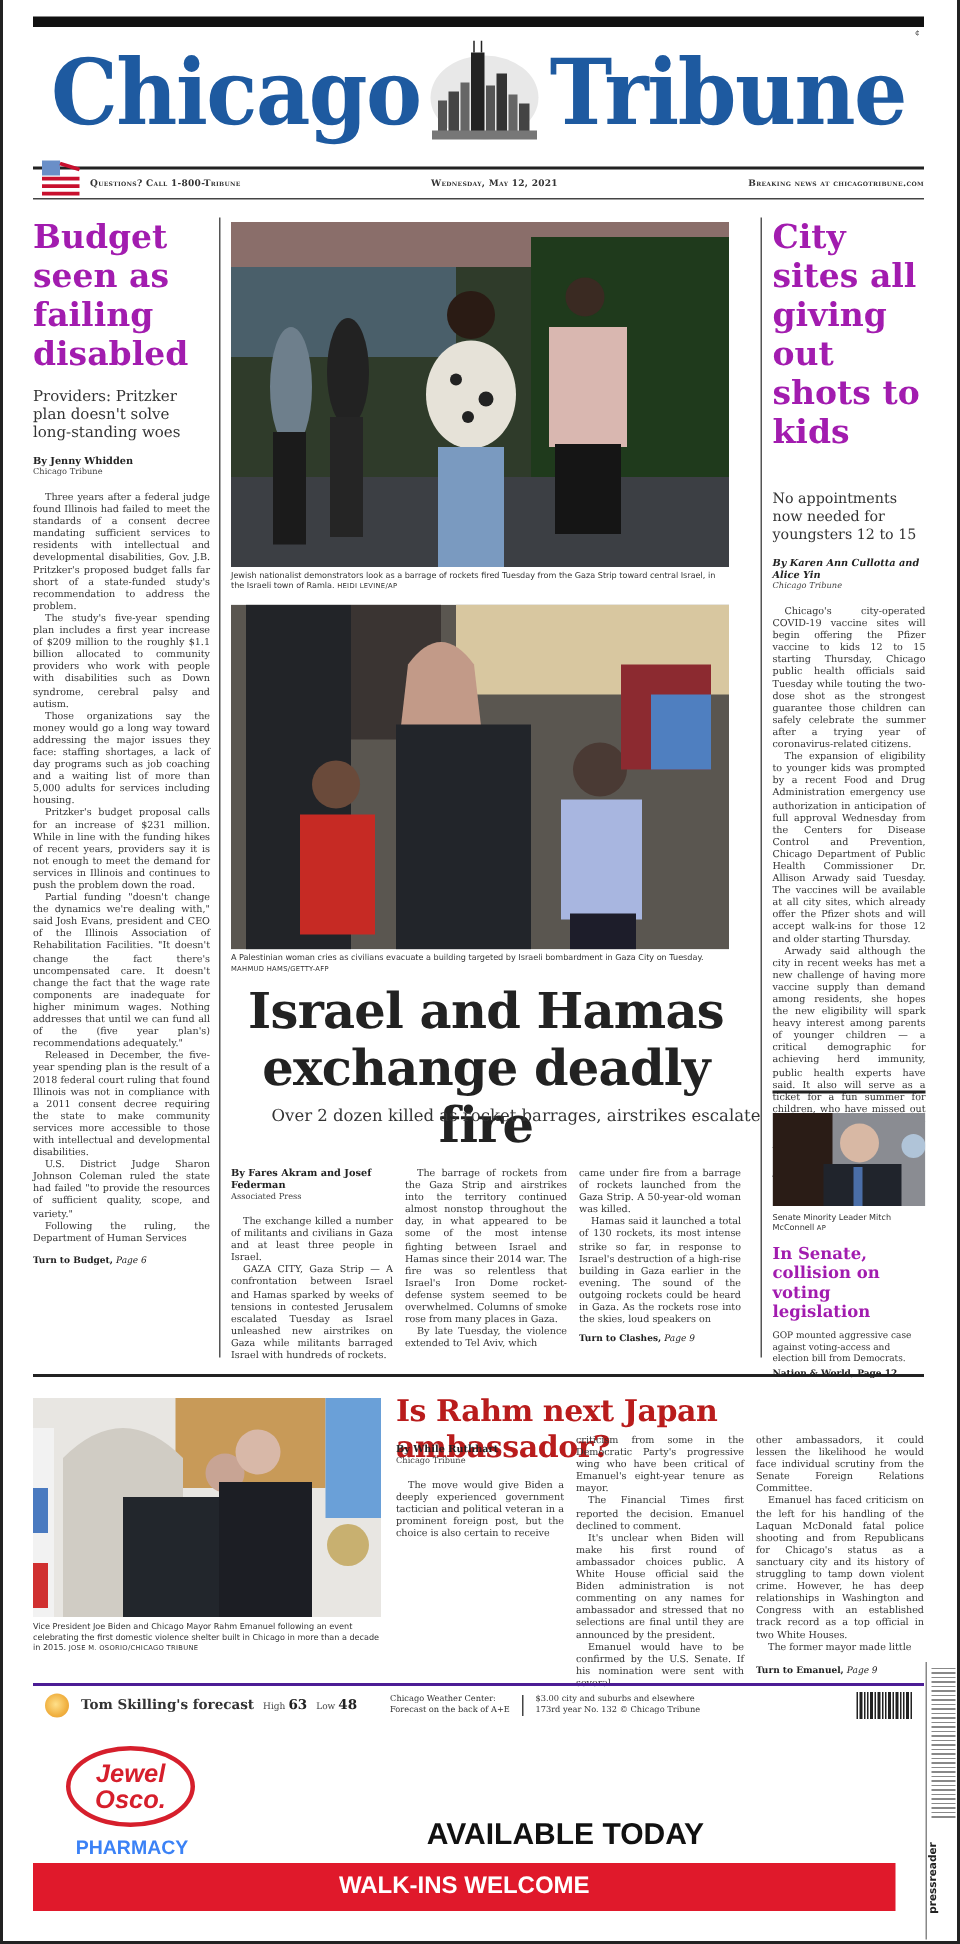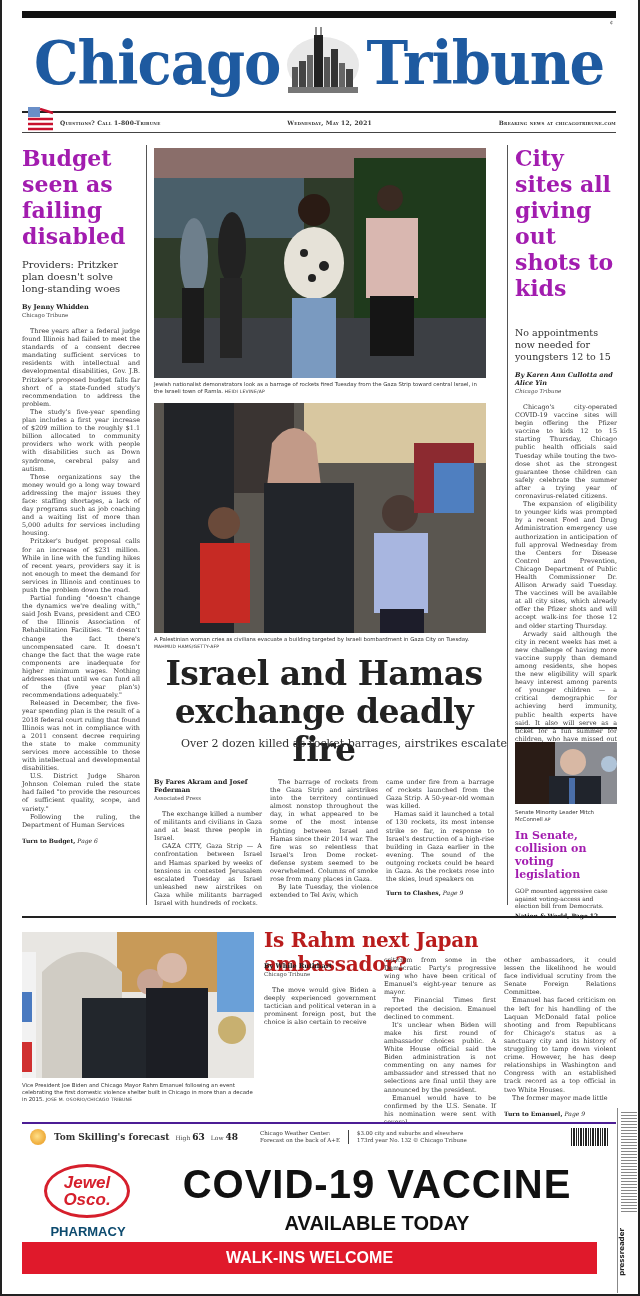--- a/index.html
+++ b/index.html
@@ -73,21 +73,21 @@
   .hl { font-size: 6px; color: #444; margin-left: 6px; }
   .hl b { font-size: 9px; margin-left: 2px; color: #222; }
   .wx-center { font-size: 5.5px; line-height: 7px; color: #333; margin-left: 22px; padding-right: 8px; border-right: 1px solid #444; }
   .wx-price { font-size: 5.5px; line-height: 7px; color: #333; margin-left: 8px; }
   .barcode { position: absolute; right: 6px; top: 4px; width: 40px; height: 22px; }
 
   
   .ad { position: absolute; left: 20px; top: 1158px; width: 594px; height: 118px; }
   .ad-logo { position: absolute; left: 22px; top: 6px; width: 86px; height: 54px; border: 3px solid #d61f2c; border-radius: 50%; display: flex; flex-direction: column; align-items: center; justify-content: center; }
   .ad-logo span { font-family: "Liberation Sans", sans-serif; font-weight: bold; font-style: italic; color: #d61f2c; font-size: 17px; line-height: 17px; text-align: center; }
-  .ad-pharmacy { position: absolute; left: 22px; top: 66px; width: 88px; text-align: center; font-family: "Liberation Sans", sans-serif; font-weight: bold; font-size: 13px; color: #0c4a6e; }
+  .ad-pharmacy { position: absolute; left: 22px; top: 66px; width: 88px; text-align: center; font-family: "Liberation Sans", sans-serif; font-weight: bold; font-size: 13px; color: #3b82f6; }
   .ad-title { position: absolute; left: 120px; top: 4px; width: 470px; text-align: center; font-family: "Liberation Sans", sans-serif; font-weight: bold; font-size: 40px; color: #111; letter-spacing: 1px; }
   .ad-sub { position: absolute; left: 120px; top: 54px; width: 470px; text-align: center; font-family: "Liberation Sans", sans-serif; font-weight: bold; font-size: 20px; color: #111; }
   .ad-bar { position: absolute; left: 0; top: 84px; width: 575px; height: 32px; background: #e0192b; color: #fff; font-family: "Liberation Sans", sans-serif; font-weight: bold; font-size: 16px; display: flex; align-items: center; justify-content: center; }
   .side-strip { position: absolute; left: 615px; top: 1108px; width: 22px; height: 185px; border-left: 1px solid #888; }
   .side-strip .fine { position: absolute; left: 3px; top: 4px; width: 16px; height: 100px; background: repeating-linear-gradient(180deg, #555 0 1px, transparent 1px 3px); opacity: 0.7; }
   .side-strip .pr { position: absolute; left: -20px; top: 140px; transform: rotate(-90deg); font-family: "DejaVu Sans", sans-serif; font-size: 7px; font-weight: bold; color: #222; white-space: nowrap; }
 </style>
 </head>
 <body>
 
@@ -366,21 +366,20 @@
       </svg>
     </div>
   </div>
 
   <div class="ad">
     <div class="ad-logo">
       <span>Jewel</span>
       <span>Osco.</span>
     </div>
     <div class="ad-pharmacy">PHARMACY</div>
-    <div class="ad-title">COVID-19 VACCINE</div>
     <div class="ad-sub">AVAILABLE TODAY</div>
     <div class="ad-bar">WALK-INS WELCOME</div>
   </div>
 
   <div class="side-strip">
     <div class="fine"></div>
     <div class="pr">pressreader</div>
   </div>
 </div>
 

